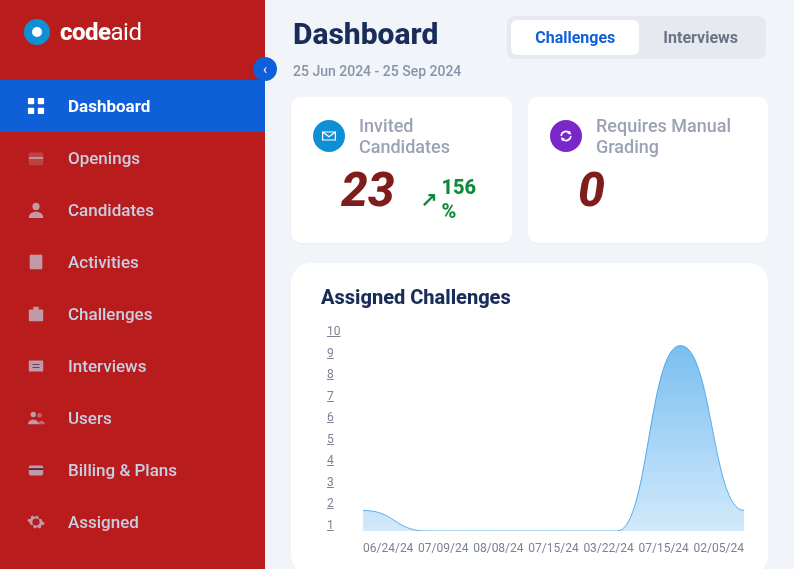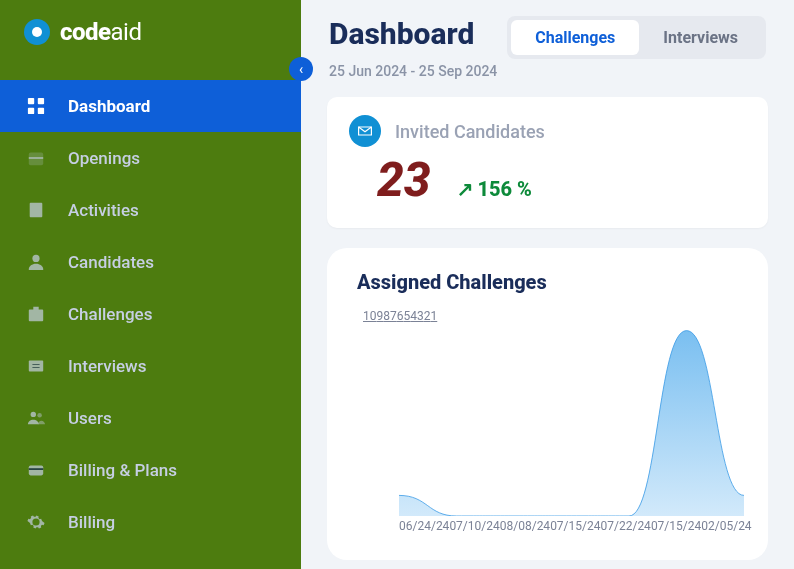--- a/index.html
+++ b/index.html
@@ -1,18 +1,18 @@
 <!DOCTYPE html>
 <html><head>
 <meta charset="utf-8">
 <style>
 * { margin:0; padding:0; box-sizing:border-box; font-family:-apple-system,BlinkMacSystemFont,"Segoe UI",Roboto,sans-serif; }
 html,body { width:794px; height:569px; overflow:hidden; background:#f1f4f8; }
 .app { display:flex; width:100%; height:100%; }
-.sidebar { width:301px; background:#4d7c0f; color:#fff; flex-shrink:0; position:relative; }
+.sidebar { width:265px; background:#b91c1c; color:#fff; flex-shrink:0; position:relative; }
 .logo { height:64px; display:flex; align-items:center; padding:0 24px; font-size:24px; font-weight:400; letter-spacing:-0.5px; }
 .logo .mark { width:26px; height:26px; border-radius:50%; background:#1090d4; margin-right:10px; position:relative; }
 .logo .mark::after { content:""; position:absolute; width:10px; height:10px; background:#fff; border-radius:50%; top:8px; left:8px; }
 .logo .bold { font-weight:800; }
 .collapse { position:absolute; top:57px; right:-12px; width:24px; height:24px; border-radius:50%; background:#0e5fd8; display:flex; align-items:center; justify-content:center; color:#fff; font-size:14px; cursor:pointer; z-index:10; }
 .nav { padding-top:16px; }
 .nav-item { height:52px; display:flex; align-items:center; padding:0 26px; color:#c6cfe3; font-size:17px; font-weight:500; cursor:pointer; }
 .nav-item.active { background:#0e5fd8; color:#fff; font-weight:700; }
 .nav-item .icon { width:20px; height:20px; margin-right:22px; opacity:.7; display:inline-flex; align-items:center; justify-content:center; }
 .nav-item.active .icon { opacity:1; }
@@ -27,23 +27,23 @@
 .card { background:#fff; border-radius:10px; padding:18px 22px 20px; flex:1; min-width:0; box-shadow:0 1px 2px rgba(0,0,0,.04); }
 .card-top { display:flex; align-items:center; gap:14px; }
 .card-icon { width:32px; height:32px; border-radius:50%; display:flex; align-items:center; justify-content:center; color:#fff; font-size:15px; flex-shrink:0; }
 .card-label { color:#9aa2b4; font-size:18px; font-weight:500; }
 .card-body { display:flex; align-items:baseline; gap:26px; margin-top:4px; padding-left:46px; }
 .card-value { color:#7f1d1d; font-size:48px; font-weight:800; margin-left:-18px;font-style:italic; }
 .card-change { color:#0d8a3a; font-size:20px; font-weight:800; display:flex; align-items:center; gap:4px; }
 .chart-box { margin:20px 26px 16px; background:#fff; border-radius:20px; padding:22px 24px 20px; }
 .chart-title { color:#1a2d5a; font-size:20px; font-weight:800; margin-bottom:16px; margin-left:6px; }
 .chart-area { position:relative; height:230px; margin-left:12px; }
-.y-axis { position:absolute; left:0; top:0; bottom:24px; width:28px; display:flex; flex-direction:row; justify-content:space-between; text-align:center; color:#7b8296; font-size:12px;text-decoration:underline; }
+.y-axis { position:absolute; left:0; top:0; bottom:24px; width:28px; display:flex; flex-direction:column; justify-content:space-between; text-align:left; color:#7b8296; font-size:12px;text-decoration:underline; }
 .y-axis span { line-height:1; }
-.x-axis { position:absolute; left:36px; right:0; bottom:7px; display:flex; justify-content:space-between; color:#7b8296; font-size:12px; }
+.x-axis { position:absolute; left:36px; right:0; bottom:0; display:flex; justify-content:space-between; color:#7b8296; font-size:12px; }
 .plot { position:absolute; left:36px; right:0; top:0; bottom:24px; }
 .plot svg { width:100%; height:100%; display:block; }
 </style>
 </head>
 <body>
 
 <div class="app">
   <aside class="sidebar">
     <div class="logo">
       <span class="mark"></span>
@@ -69,33 +69,33 @@
             <svg viewBox="0 0 20 20" width="18" height="18" fill="currentColor">
               <path d="M4 4h12a2 2 0 012 2v10a2 2 0 01-2 2H4a2 2 0 01-2-2V6a2 2 0 012-2z" opacity=".3"></path>
               <path d="M2 9h16v2H2z"></path>
             </svg>
           </span>
         <span>Openings</span>
       </div>
       <div class="nav-item">
         <span class="icon">
             <svg viewBox="0 0 20 20" width="18" height="18" fill="currentColor">
-              <path d="M4 2h12a1 1 0 011 1v14a1 1 0 01-1 1H4a1 1 0 01-1-1V3a1 1 0 011-1zm2 3h8v2H6V5zm0 4h8v2H6V9zm0 4h5v2H6v-2z"></path>
-            </svg>
-          </span>
-        <span>Activities</span>
-      </div>
-      <div class="nav-item">
-        <span class="icon">
-            <svg viewBox="0 0 20 20" width="18" height="18" fill="currentColor">
               <circle cx="10" cy="6" r="4"></circle>
               <path d="M2 18c0-3.3 3.6-6 8-6s8 2.7 8 6v1H2v-1z"></path>
             </svg>
           </span>
         <span>Candidates</span>
+      </div>
+      <div class="nav-item">
+        <span class="icon">
+            <svg viewBox="0 0 20 20" width="18" height="18" fill="currentColor">
+              <path d="M4 2h12a1 1 0 011 1v14a1 1 0 01-1 1H4a1 1 0 01-1-1V3a1 1 0 011-1zm2 3h8v2H6V5zm0 4h8v2H6V9zm0 4h5v2H6v-2z"></path>
+            </svg>
+          </span>
+        <span>Activities</span>
       </div>
       <div class="nav-item">
         <span class="icon">
             <svg viewBox="0 0 20 20" width="18" height="18" fill="currentColor">
               <path d="M7 2h6v3h4a1 1 0 011 1v11a1 1 0 01-1 1H3a1 1 0 01-1-1V6a1 1 0 011-1h4V2z"></path>
             </svg>
           </span>
         <span>Challenges</span>
       </div>
       <div class="nav-item">
@@ -126,21 +126,21 @@
             </svg>
           </span>
         <span>Billing &amp; Plans</span>
       </div>
       <div class="nav-item">
         <span class="icon">
             <svg viewBox="0 0 20 20" width="18" height="18" fill="currentColor">
               <path d="M10 6a4 4 0 100 8 4 4 0 000-8zm8 4l1.5 1-1 2.5-1.8-.4a7 7 0 01-1.3 1.3l.4 1.8-2.5 1-1-1.5a7 7 0 01-1.8 0l-1 1.5-2.5-1 .4-1.8a7 7 0 01-1.3-1.3l-1.8.4-1-2.5L2 10l-1.5-1 1-2.5 1.8.4A7 7 0 014.6 5.6L4.2 3.8l2.5-1 1 1.5a7 7 0 011.8 0l1-1.5 2.5 1-.4 1.8a7 7 0 011.3 1.3l1.8-.4 1 2.5L18 10z"></path>
             </svg>
           </span>
-        <span>Billing</span>
+        <span>Assigned</span>
       </div>
     </nav>
   </aside>
 
   <main class="main">
     <div class="header">
       <div class="title-block">
         <div class="title">Dashboard</div>
         <div class="range">25 Jun 2024 - 25 Sep 2024</div>
       </div>
@@ -160,20 +160,34 @@
               </svg>
             </span>
           <span class="card-label">Invited Candidates</span>
         </div>
         <div class="card-body">
           <span class="card-value">23</span>
           <span class="card-change">
             <span>↗</span>
             <span>156 %</span>
           </span>
+        </div>
+      </div>
+      <div class="card" style="flex:0 0 240px">
+        <div class="card-top">
+          <span class="card-icon" style="background:#7a27c9">
+              <svg viewBox="0 0 20 20" width="16" height="16" fill="none" stroke="#fff" stroke-width="2">
+                <path d="M4 10a6 6 0 0111-3M16 10a6 6 0 01-11 3"></path>
+                <path d="M14 4l1 3-3-1M6 16l-1-3 3 1"></path>
+              </svg>
+            </span>
+          <span class="card-label">Requires Manual Grading</span>
+        </div>
+        <div class="card-body">
+          <span class="card-value">0</span>
         </div>
       </div>
     </div>
 
     <div class="chart-box">
       <div class="chart-title">Assigned Challenges</div>
       <div class="chart-area">
         <div class="y-axis">
           <span>10</span>
           <span>9</span>
@@ -193,23 +207,23 @@
                   <stop offset="0%" stop-color="#6bb8ef"></stop>
                   <stop offset="100%" stop-color="#cde7fa"></stop>
                 </linearGradient>
               </defs>
               <path d="M 0 90 C 8.333333333333332 90 8.333333333333332 100 16.666666666666664 100 C 24.999999999999996 100 24.999999999999996 100 33.33333333333333 100 C 41.666666666666664 100 41.666666666666664 100 50 100 C 58.33333333333333 100 58.33333333333333 100 66.66666666666666 100 C 75 100 75 10 83.33333333333334 10 C 91.66666666666667 10 91.66666666666667 90 100 90 L 100 100 L 0 100 Z" fill="url(#g)" opacity="0.9"></path>
               <path d="M 0 90 C 8.333333333333332 90 8.333333333333332 100 16.666666666666664 100 C 24.999999999999996 100 24.999999999999996 100 33.33333333333333 100 C 41.666666666666664 100 41.666666666666664 100 50 100 C 58.33333333333333 100 58.33333333333333 100 66.66666666666666 100 C 75 100 75 10 83.33333333333334 10 C 91.66666666666667 10 91.66666666666667 90 100 90" fill="none" stroke="#3a9ae6" stroke-width="0.8" vector-effect="non-scaling-stroke"></path>
             </svg>
         </div>
         <div class="x-axis">
           <span>06/24/24</span>
-          <span>07/10/24</span>
+          <span>07/09/24</span>
           <span>08/08/24</span>
           <span>07/15/24</span>
-          <span>07/22/24</span>
+          <span>03/22/24</span>
           <span>07/15/24</span>
           <span>02/05/24</span>
         </div>
       </div>
     </div>
   </main>
 </div>
 
 </body></html>

